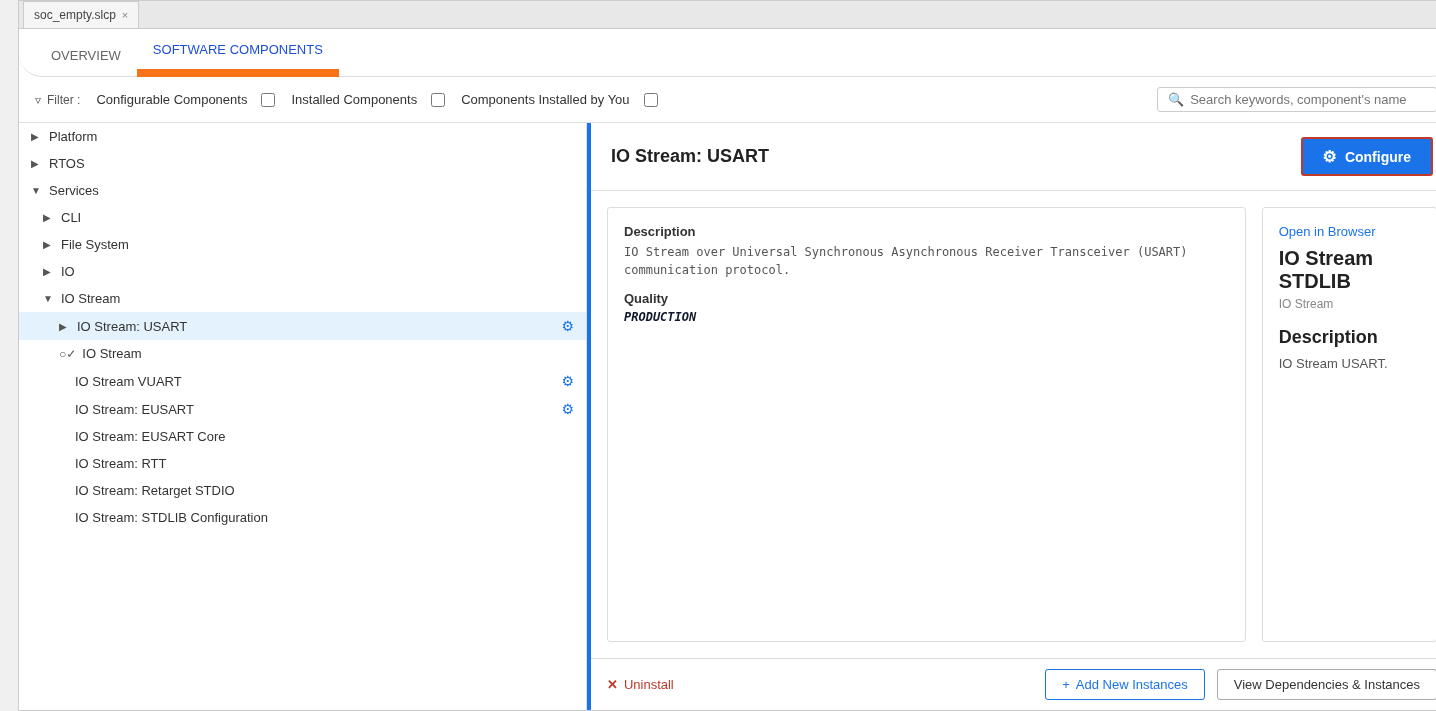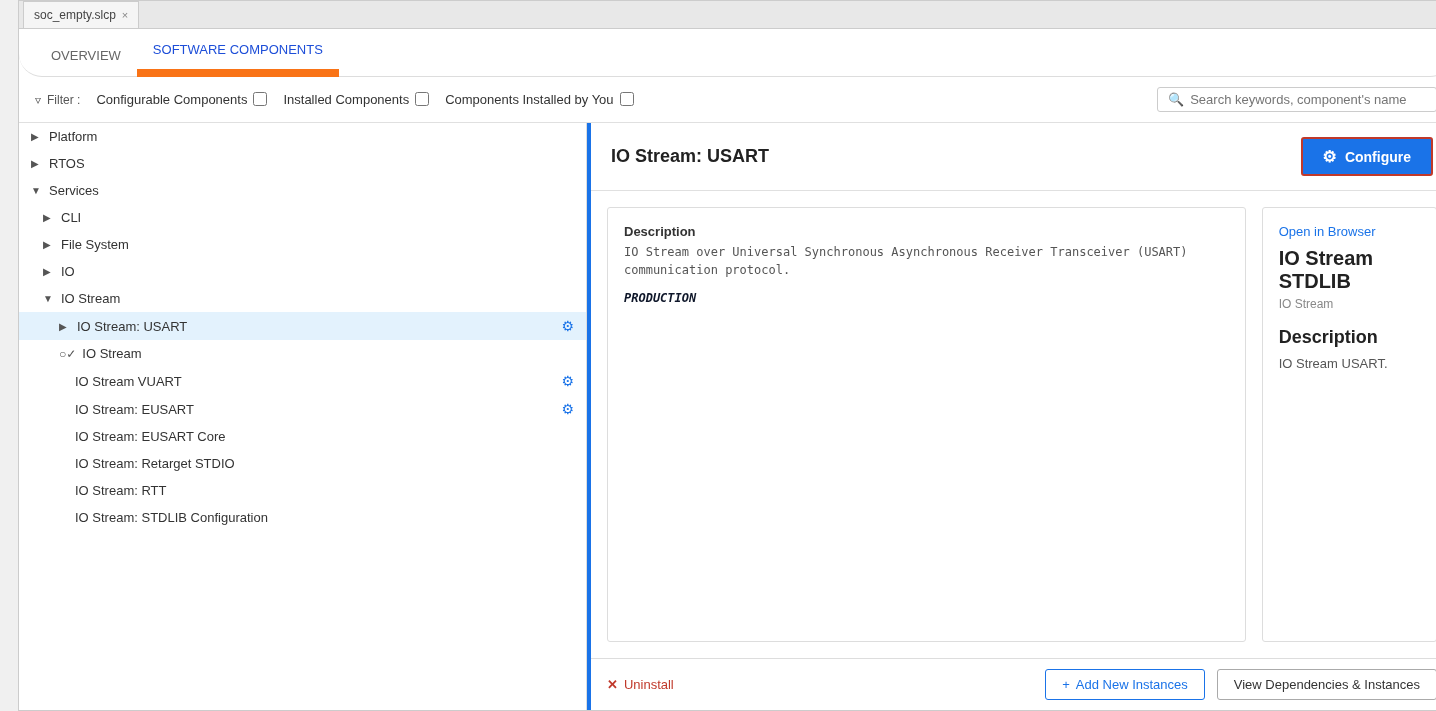--- a/index.html
+++ b/index.html
@@ -86,21 +86,22 @@
     }
     .filter-label {
       display: flex;
       align-items: center;
       gap: 6px;
       font-size: 12px;
       color: #555;
     }
     .filter-group {
       display: flex;
-      gap: 6px;
+      align-items: center;
+      gap: 14px;
       font-size: 13px;
       color: #333;
     }
     .filter-group input[type="checkbox"] {
       width: 14px;
       height: 14px;
     }
     .search-box {
       margin-left: auto;
       display: flex;
@@ -438,25 +439,25 @@
         <div class="tree-item tree-indent-3">
           <span>IO Stream: EUSART</span>
           <span class="gear-icon">⚙</span>
         </div>
 
         <div class="tree-item tree-indent-3">
           <span>IO Stream: EUSART Core</span>
         </div>
 
         <div class="tree-item tree-indent-3">
+          <span>IO Stream: RTT</span>
+        </div>
+
+        <div class="tree-item tree-indent-3">
           <span>IO Stream: Retarget STDIO</span>
-        </div>
-
-        <div class="tree-item tree-indent-3">
-          <span>IO Stream: RTT</span>
         </div>
 
         <div class="tree-item tree-indent-3">
           <span>IO Stream: STDLIB Configuration</span>
         </div>
 
       </div>
 
       <div style="display:flex;flex:1;overflow:hidden;">
         <div class="panel-left-border"></div>
@@ -471,20 +472,21 @@
           </div>
 
           <div class="right-panel-body">
 
             <div class="info-card">
               <div class="info-card-field">
                 <div class="info-card-label">Description</div>
                 <div class="info-card-value">IO Stream over Universal Synchronous Asynchronous Receiver Transceiver (USART) communication protocol.</div>
               </div>
               <div class="info-card-field">
+                <div class="info-card-label">Quality</div>
                 <div class="quality-value">PRODUCTION</div>
               </div>
             </div>
 
             <div class="browser-card">
               <a class="open-browser-link">Open in Browser</a>
               <div class="browser-card-title">IO Stream STDLIB</div>
               <div class="browser-card-subtitle">IO Stream</div>
               <div class="browser-card-section-title">Description</div>
               <div class="browser-card-desc">IO Stream USART.</div>

